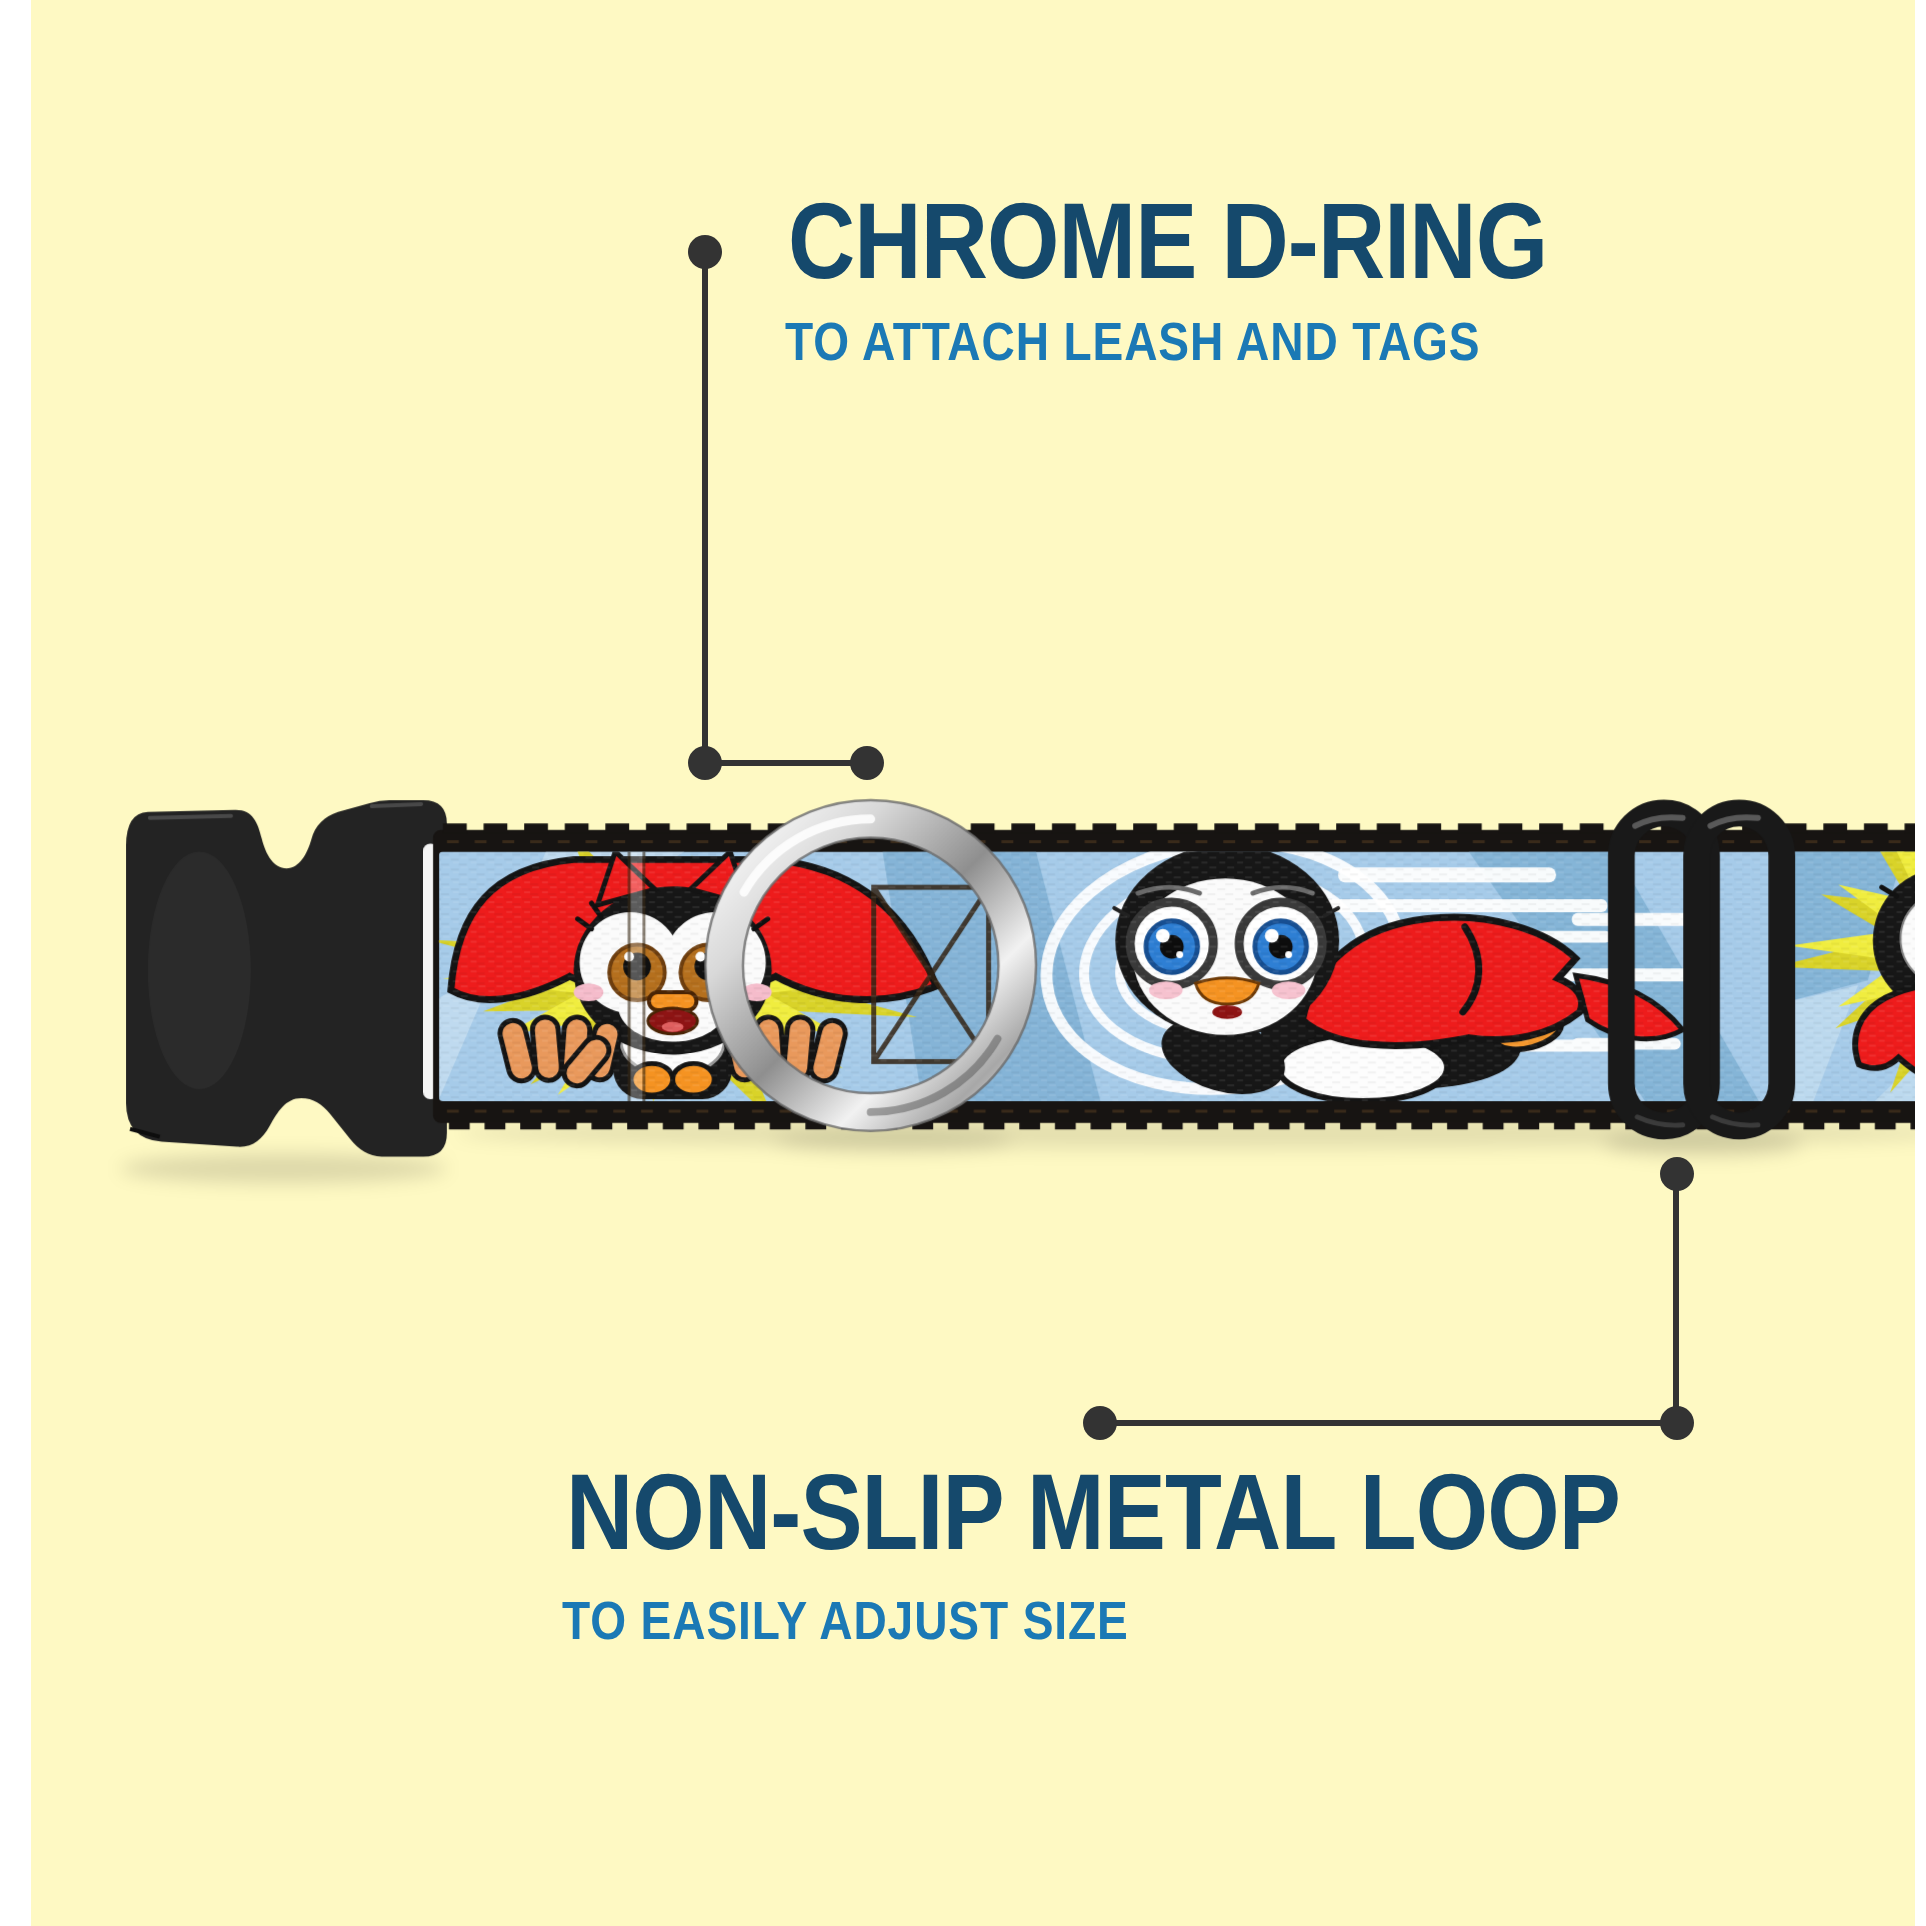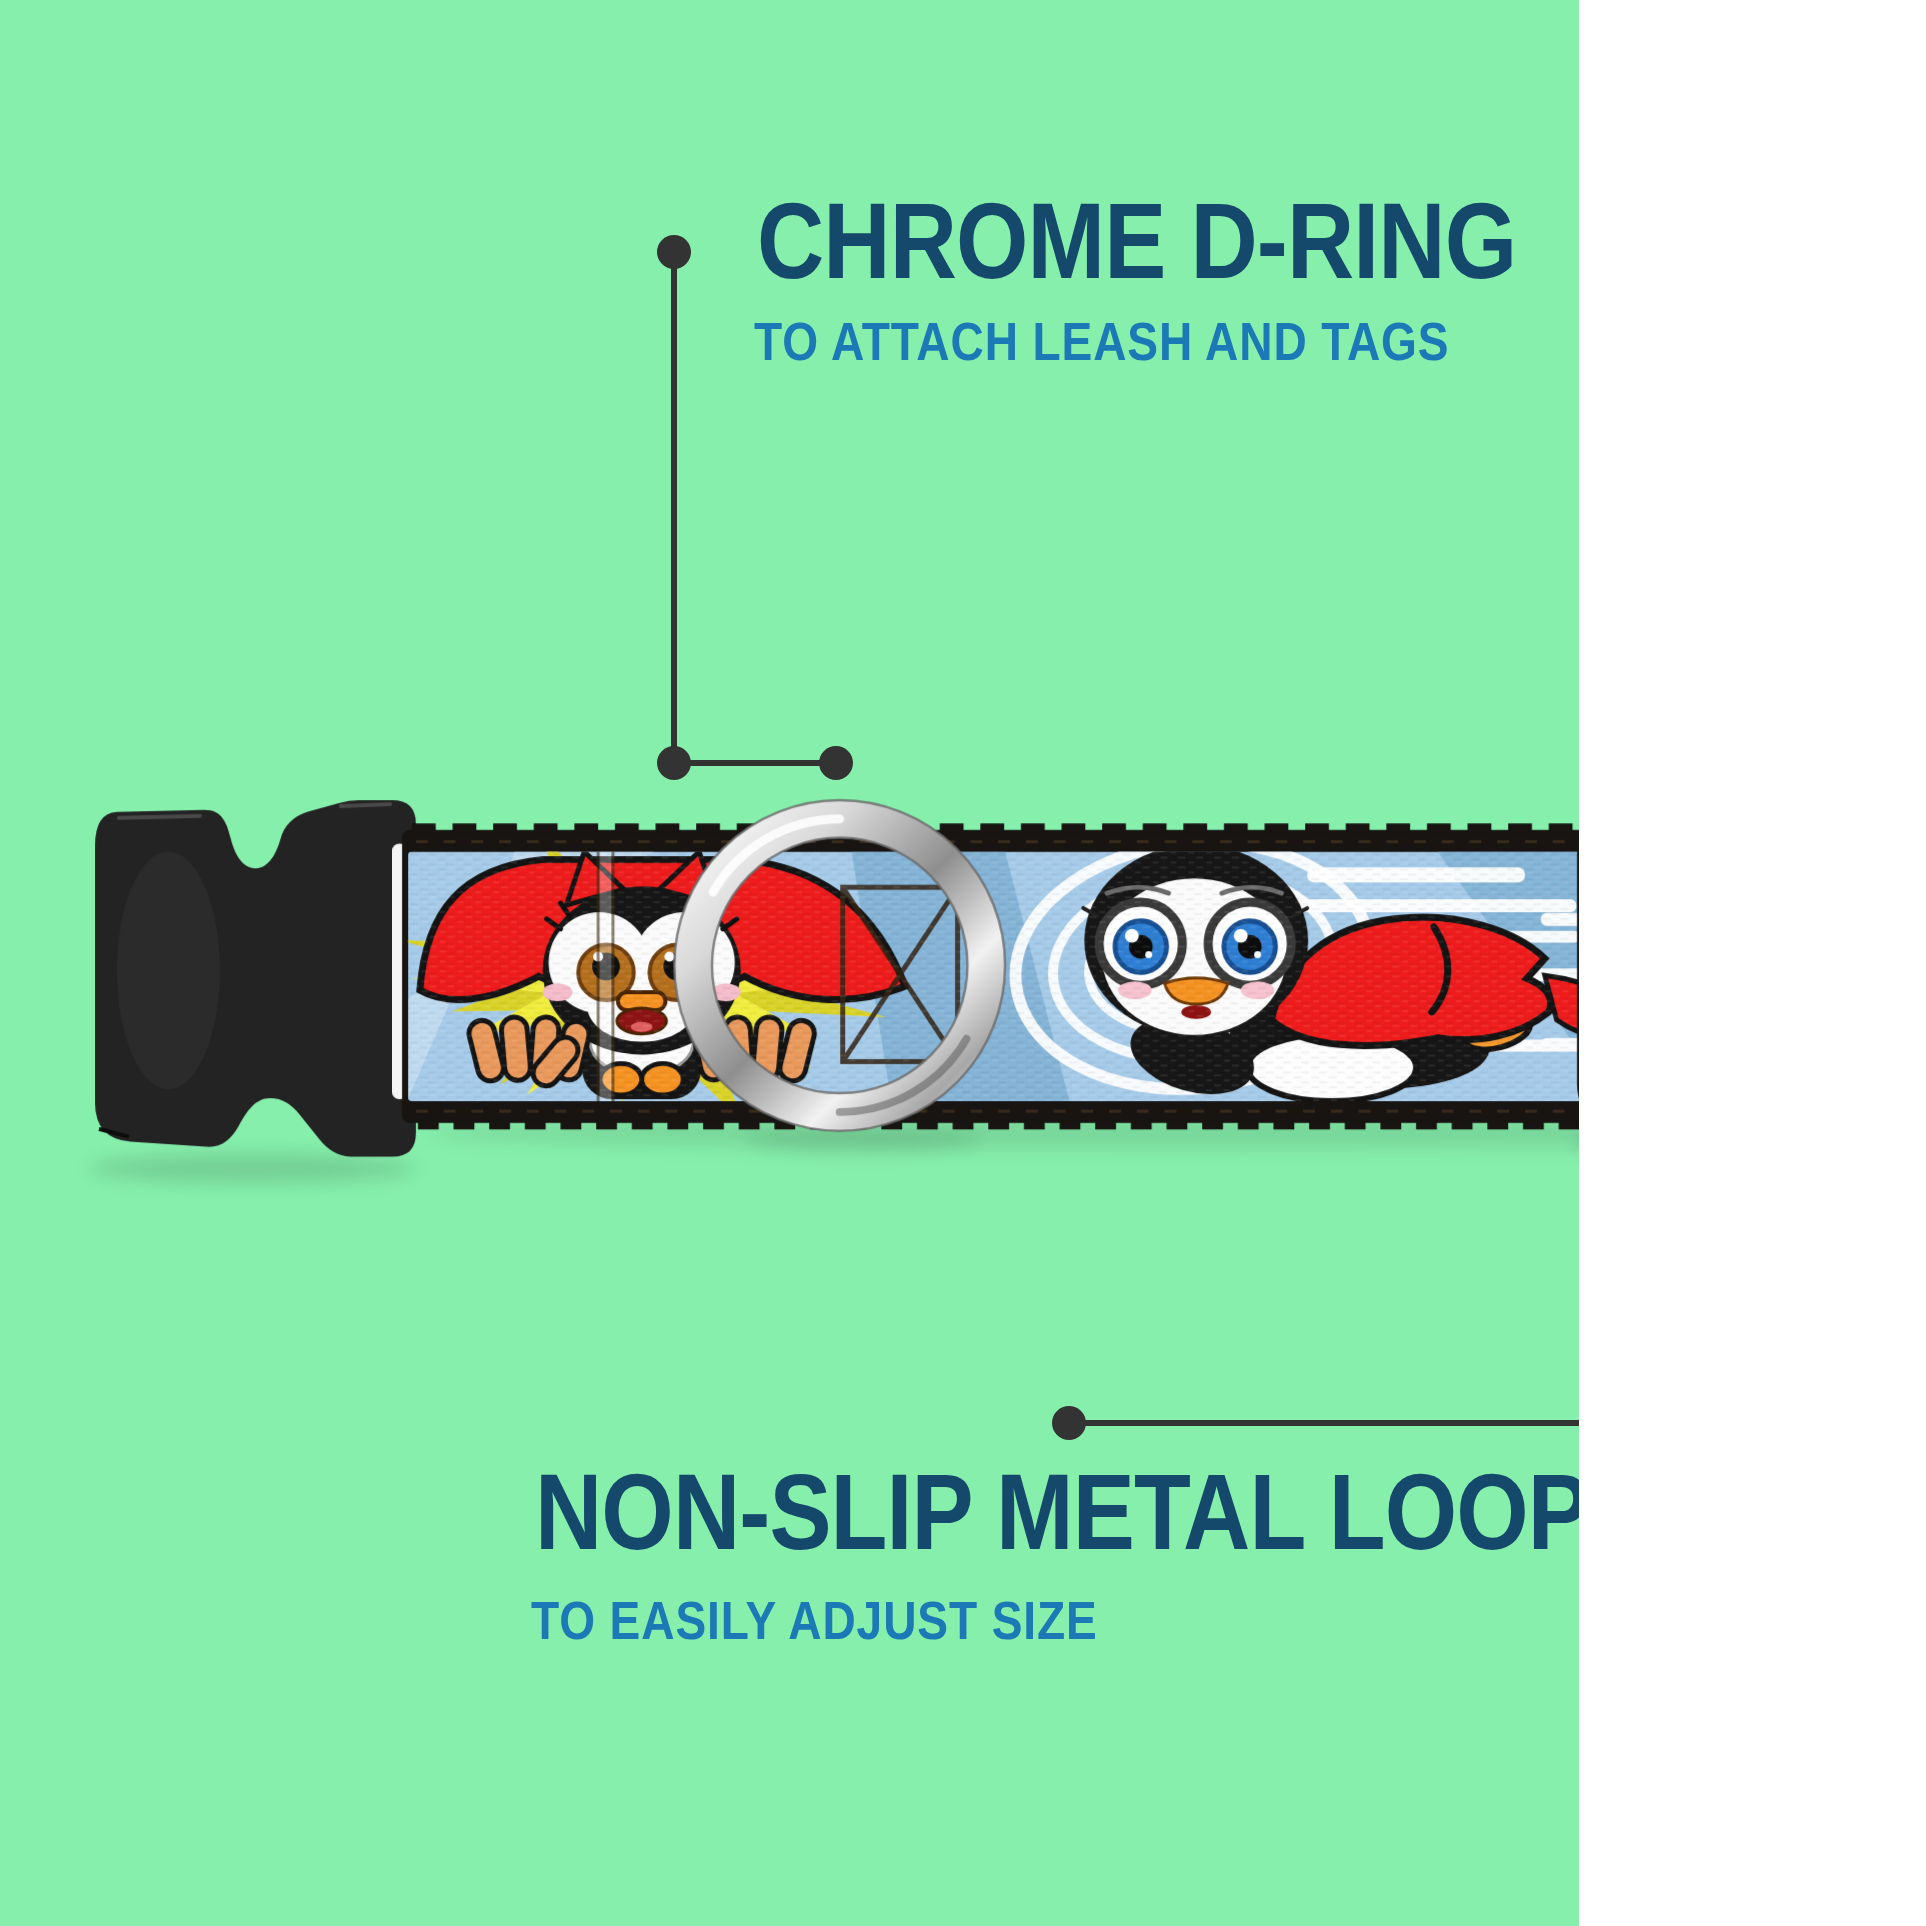--- a/index.html
+++ b/index.html
@@ -1,18 +1,19 @@
 <!DOCTYPE html>
 <html><head>
 <meta charset="utf-8">
 <style>
   html,body{margin:0;padding:0;background:#ffffff;}
   .stage{
-    position:relative;width:1579px;height:1927px;background:#86efac;overflow:hidden;
+    position:relative;width:1884px;height:1927px;background:#fef9c3;overflow:hidden;
     font-family:"Liberation Sans",sans-serif;
+    margin-left:31px;
   }
   .art{position:absolute;left:0;top:0;width:1927px;height:1927px;}
   .callout-title{
     position:absolute;font-weight:bold;font-size:107px;line-height:1;
     color:#15496c;letter-spacing:-1px;white-space:nowrap;
     transform:scaleX(.87);transform-origin:left top;
   }
   .callout-sub{
     position:absolute;font-weight:bold;font-size:53px;line-height:1;
     color:#1b79b5;letter-spacing:1px;white-space:nowrap;

